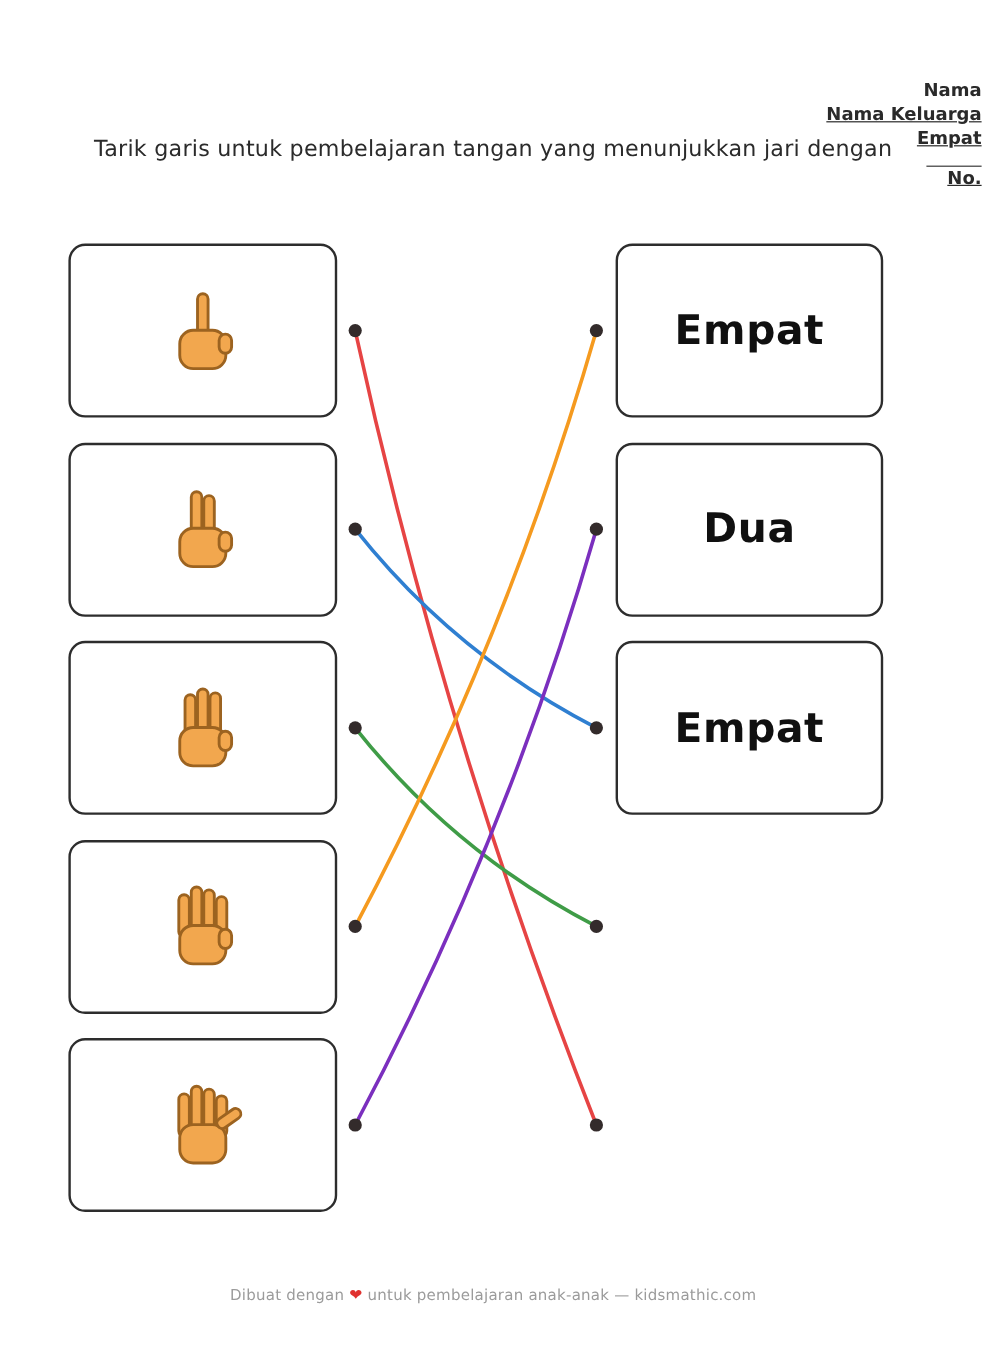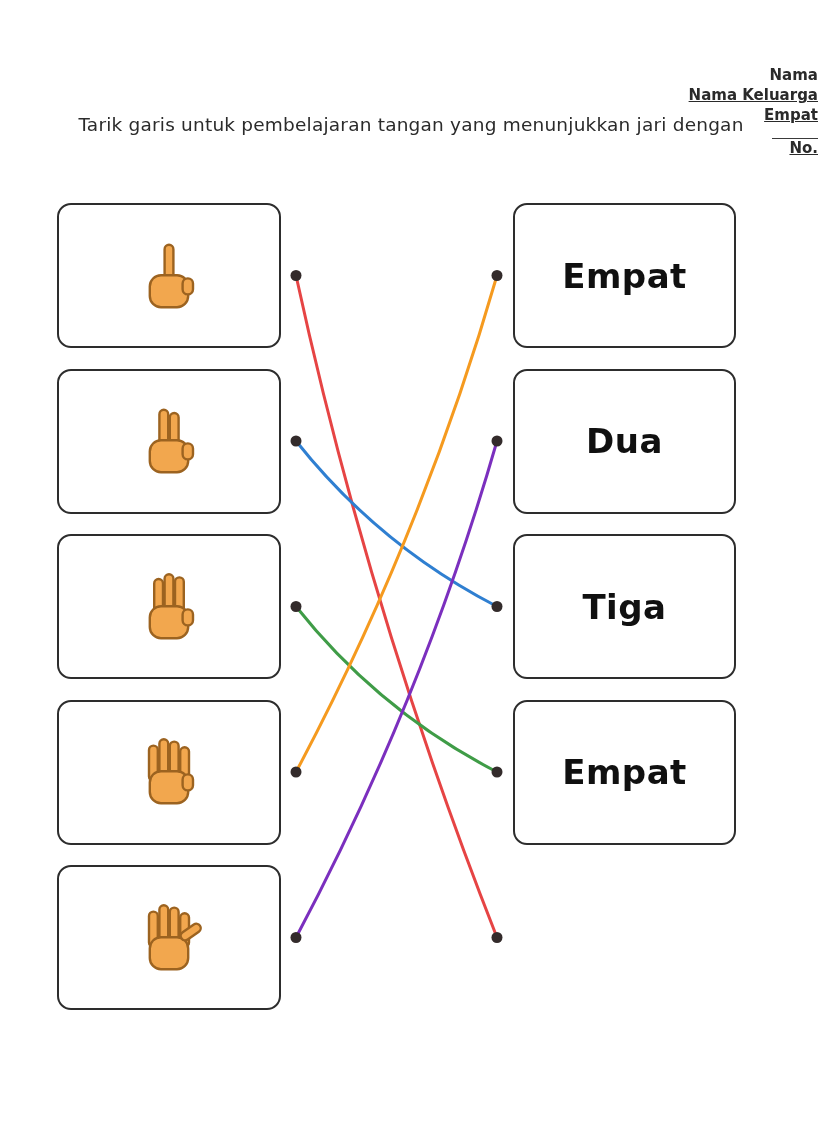--- a/index.html
+++ b/index.html
@@ -118,23 +118,20 @@
   </div>
 
   <div class="col col-right">
     <div class="card right-card">
       <span class="word">Empat</span>
     </div>
     <div class="card right-card">
       <span class="word">Dua</span>
     </div>
     <div class="card right-card">
-      <span class="word">Tiga</span>
-    </div>
-    <div class="card right-card">
       <span class="word">Empat</span>
     </div>
   </div>
 
   <svg id="lines" viewBox="0 0 822 1123">
       <path d="M 296 275.5 Q 369.7077456493847 614.6348083451264 497 937.5" fill="none" stroke="#e64444" stroke-width="3" stroke-linecap="round"></path>
       <path d="M 296 441 Q 378.7020817143241 545.3655986430264 497 606.5" fill="none" stroke="#2f7fd1" stroke-width="3" stroke-linecap="round"></path>
       <path d="M 296 606.5 Q 378.7020817143241 710.8655986430264 497 772" fill="none" stroke="#3f9c47" stroke-width="3" stroke-linecap="round"></path>
       <path d="M 296 772 Q 422.4538614377854 534.2570013071397 497 275.5" fill="none" stroke="#f59a1f" stroke-width="3" stroke-linecap="round"></path>
       <path d="M 296 937.5 Q 422.4538614377854 699.7570013071397 497 441" fill="none" stroke="#7b2fbe" stroke-width="3" stroke-linecap="round"></path>
@@ -143,14 +140,19 @@
       <circle cx="296" cy="441" r="5.5" fill="#332b2b"></circle>
       <circle cx="497" cy="441" r="5.5" fill="#332b2b"></circle>
       <circle cx="296" cy="606.5" r="5.5" fill="#332b2b"></circle>
       <circle cx="497" cy="606.5" r="5.5" fill="#332b2b"></circle>
       <circle cx="296" cy="772" r="5.5" fill="#332b2b"></circle>
       <circle cx="497" cy="772" r="5.5" fill="#332b2b"></circle>
       <circle cx="296" cy="937.5" r="5.5" fill="#332b2b"></circle>
       <circle cx="497" cy="937.5" r="5.5" fill="#332b2b"></circle>
     </svg>
 
+  <div class="footer">
+    <span>Dibuat dengan</span>
+    <span class="heart">❤</span>
+    <span>untuk pembelajaran anak-anak — kidsmathic.com</span>
+  </div>
 
 </div>
 
 </body></html>

